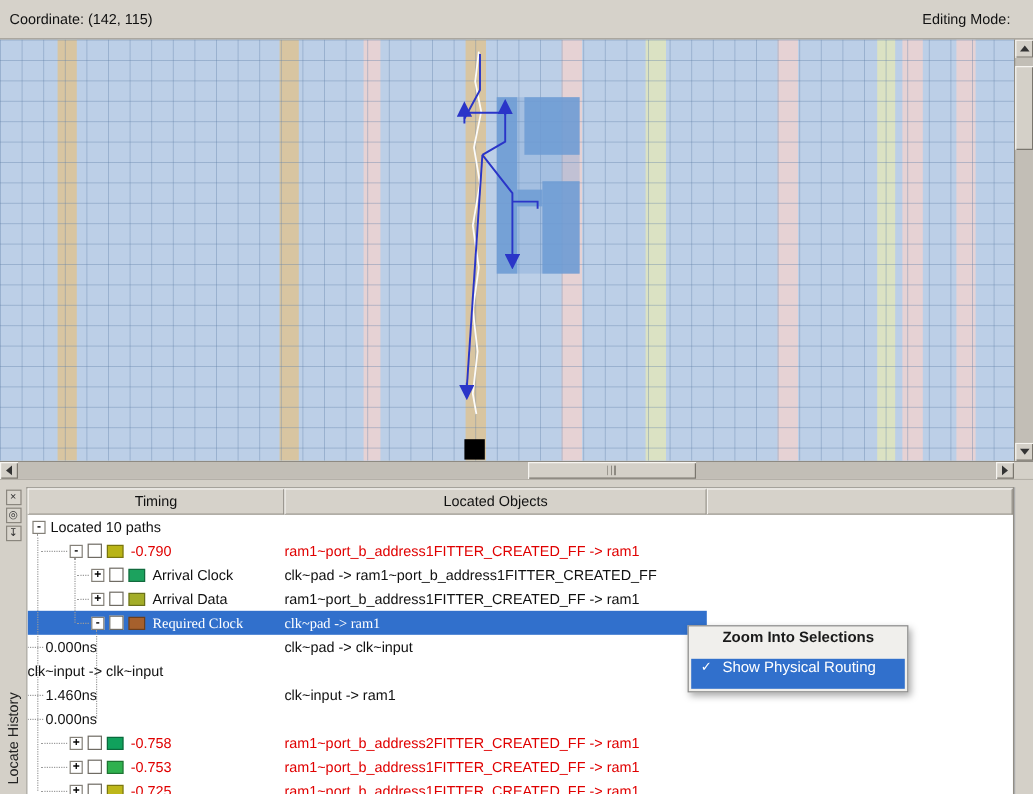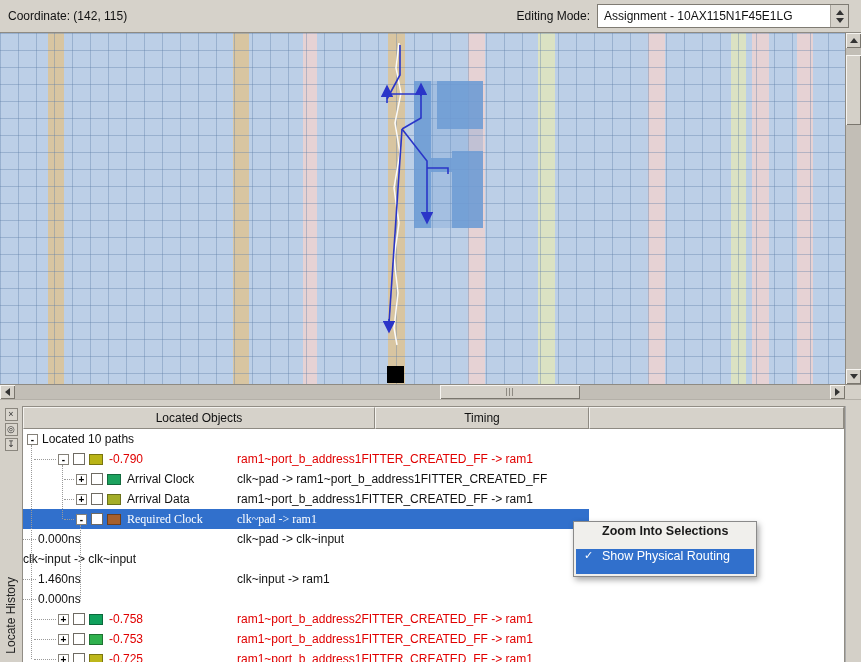--- a/index.html
+++ b/index.html
@@ -91,27 +91,20 @@
   .mi.hl{background:#3170cc;color:#fff;}
   .check{position:absolute;left:8px;font-size:11px;}
 </style>
 </head>
 <body>
 
 <div class="toolbar">
   <span class="coord">Coordinate: (142, 115)</span>
   <span class="spacer"></span>
   <span class="em-label">Editing Mode:</span>
-  <div class="combo">
-    <span class="combo-text">Assignment - 10AX115N1F45E1LG</span>
-    <span class="combo-spin">
-      <span class="tri-up"></span>
-      <span class="tri-dn"></span>
-    </span>
-  </div>
 </div>
 
 <div class="chiprow">
   <div class="chip">
     <div class="band tan" style="left:48px;width:16px"></div>
     <div class="band tan" style="left:233px;width:16px"></div>
     <div class="band pink" style="left:303px;width:14px"></div>
     <div class="band tan" style="left:388px;width:17px"></div>
     <div class="band pink" style="left:468px;width:17px"></div>
     <div class="band green" style="left:538px;width:17px"></div>
@@ -178,22 +171,22 @@
 <div class="bottom">
   <div class="leftstrip">
     <div class="icx">×</div>
     <div class="icx">◎</div>
     <div class="icx">↧</div>
     <div class="rot">Locate History</div>
   </div>
 
   <div class="tablearea">
     <div class="thead">
+      <div class="th t">Timing</div>
       <div class="th o">Located Objects</div>
-      <div class="th t">Timing</div>
       <div class="th fill"></div>
     </div>
 
     <div class="tree">
       <div class="guide" style="left:8px;top:16px;height:214px;"></div>
       <div class="guide" style="left:39px;top:36px;height:54px;"></div>
       <div class="guide" style="left:57px;top:96px;height:74px;"></div>
 
       <div class="trow">
         <div class="cell-t lvl0" style="width:566px;flex:0 0 566px;">

